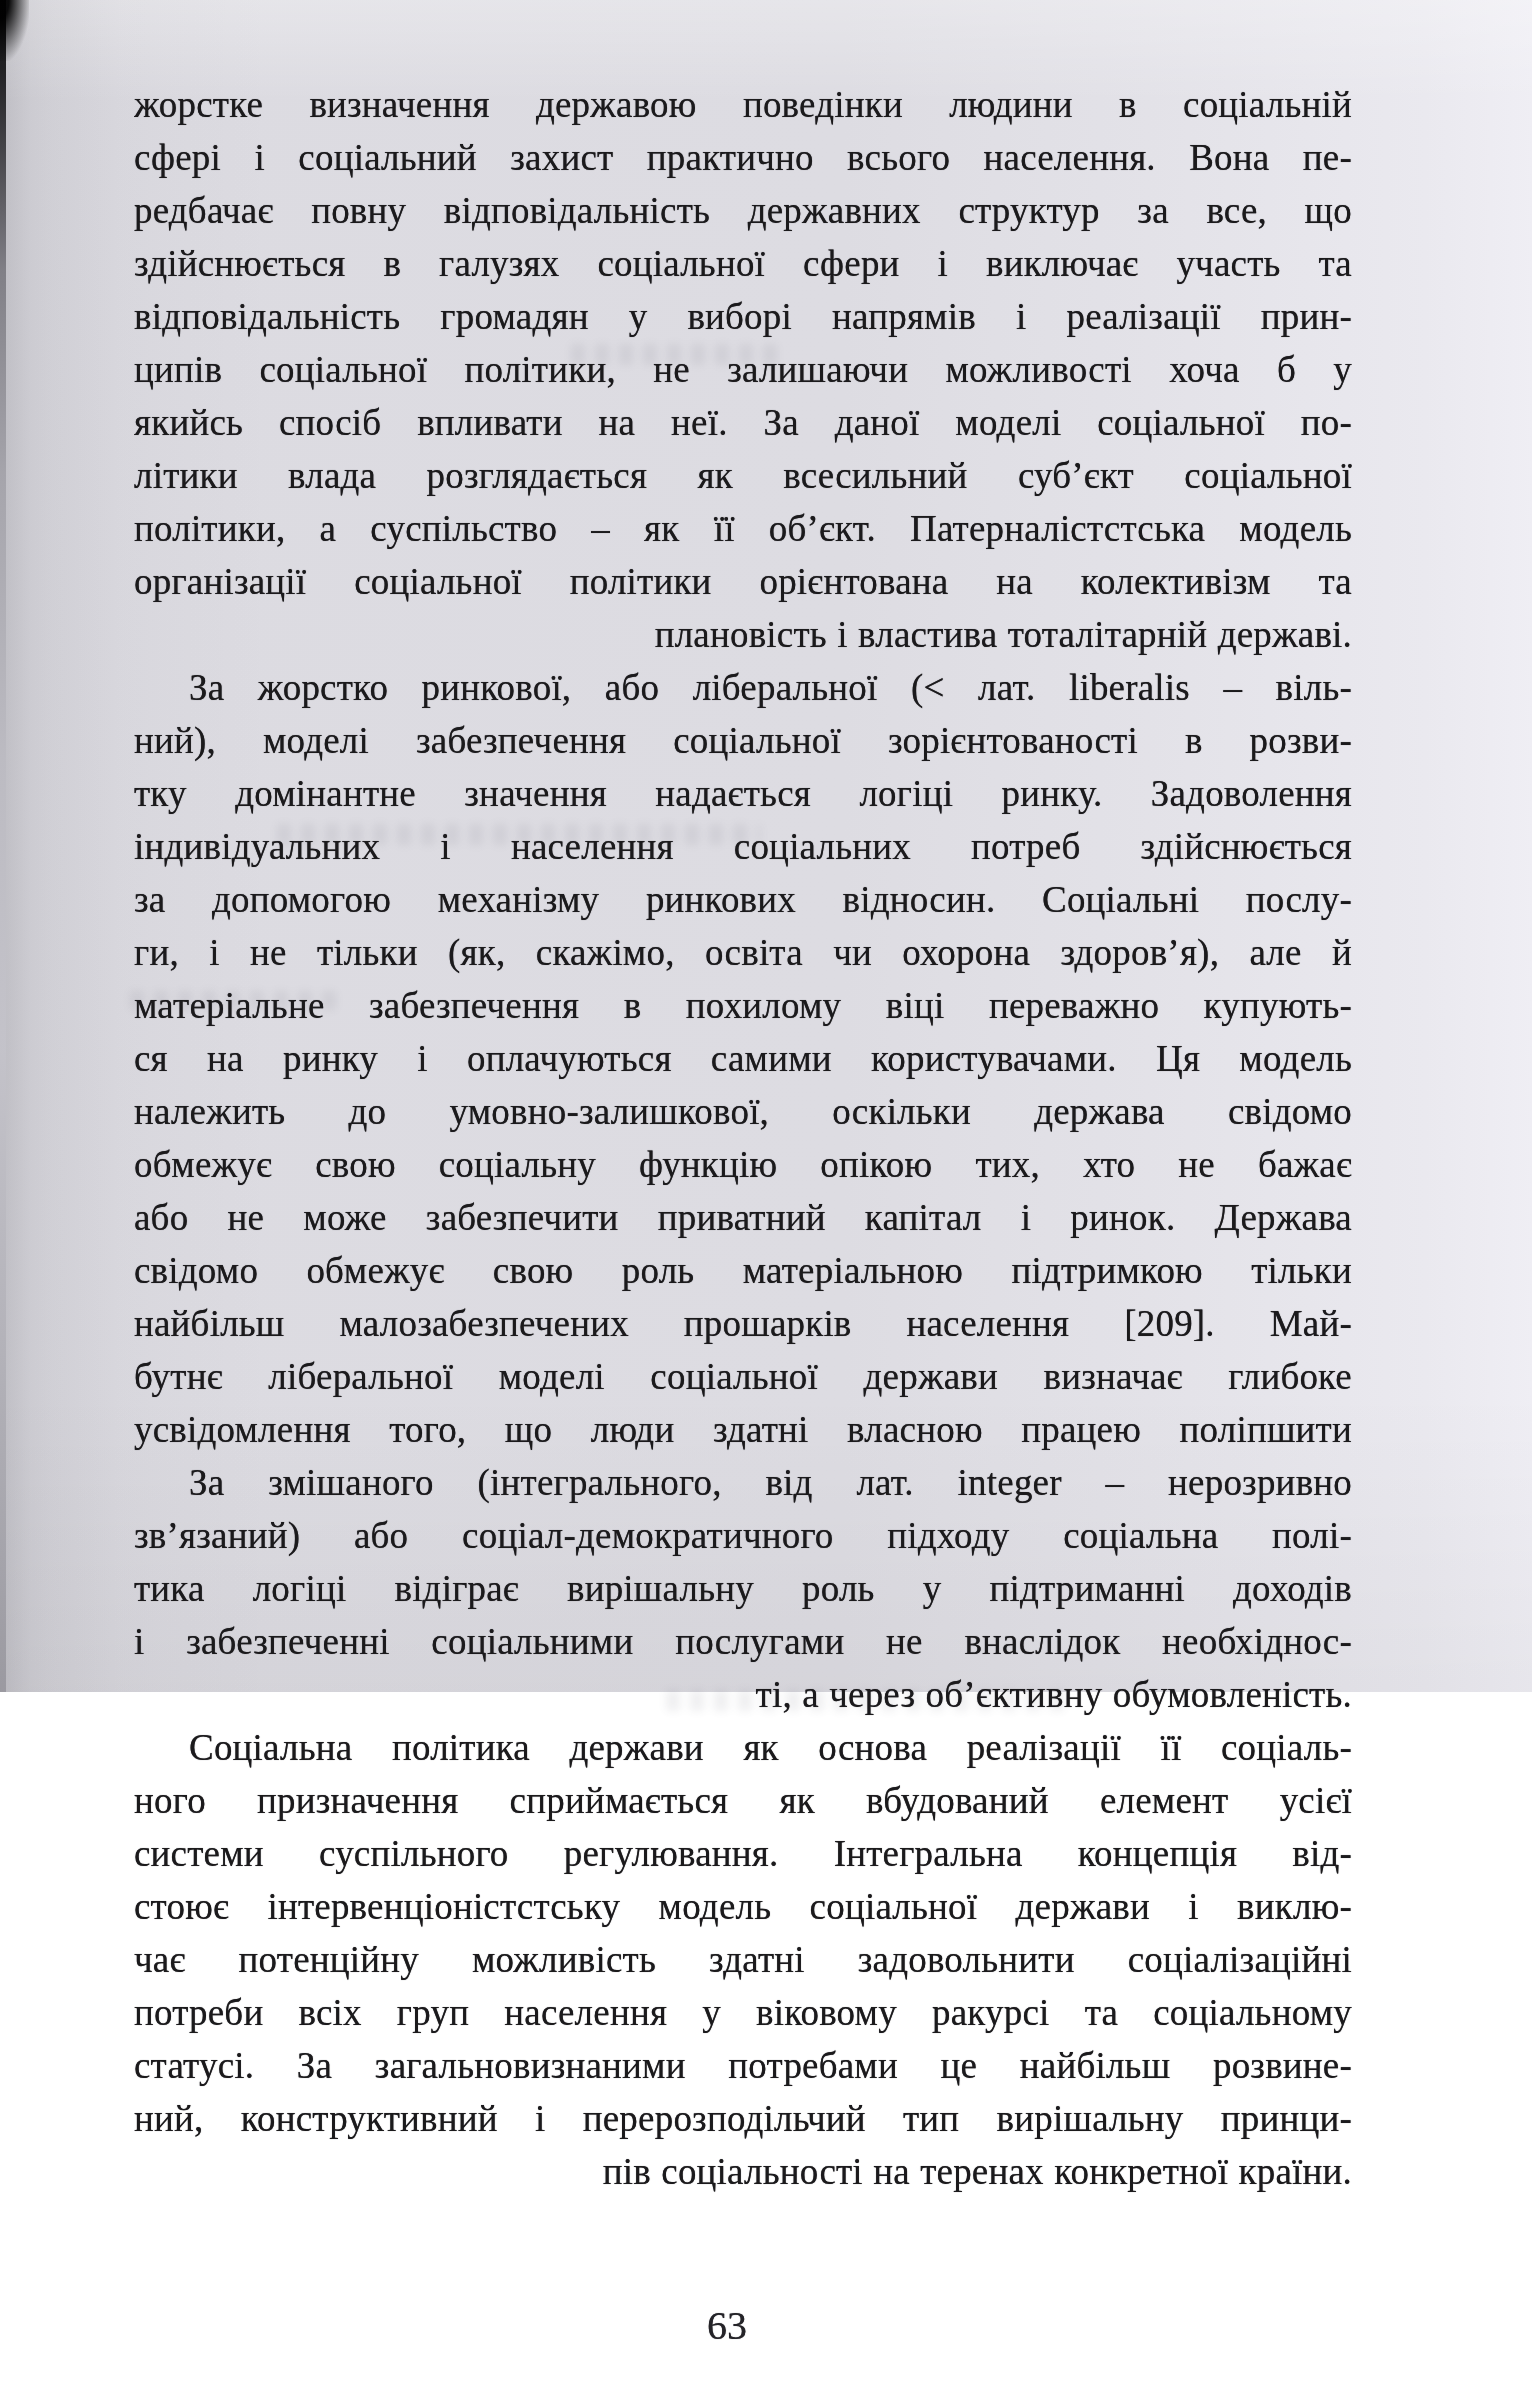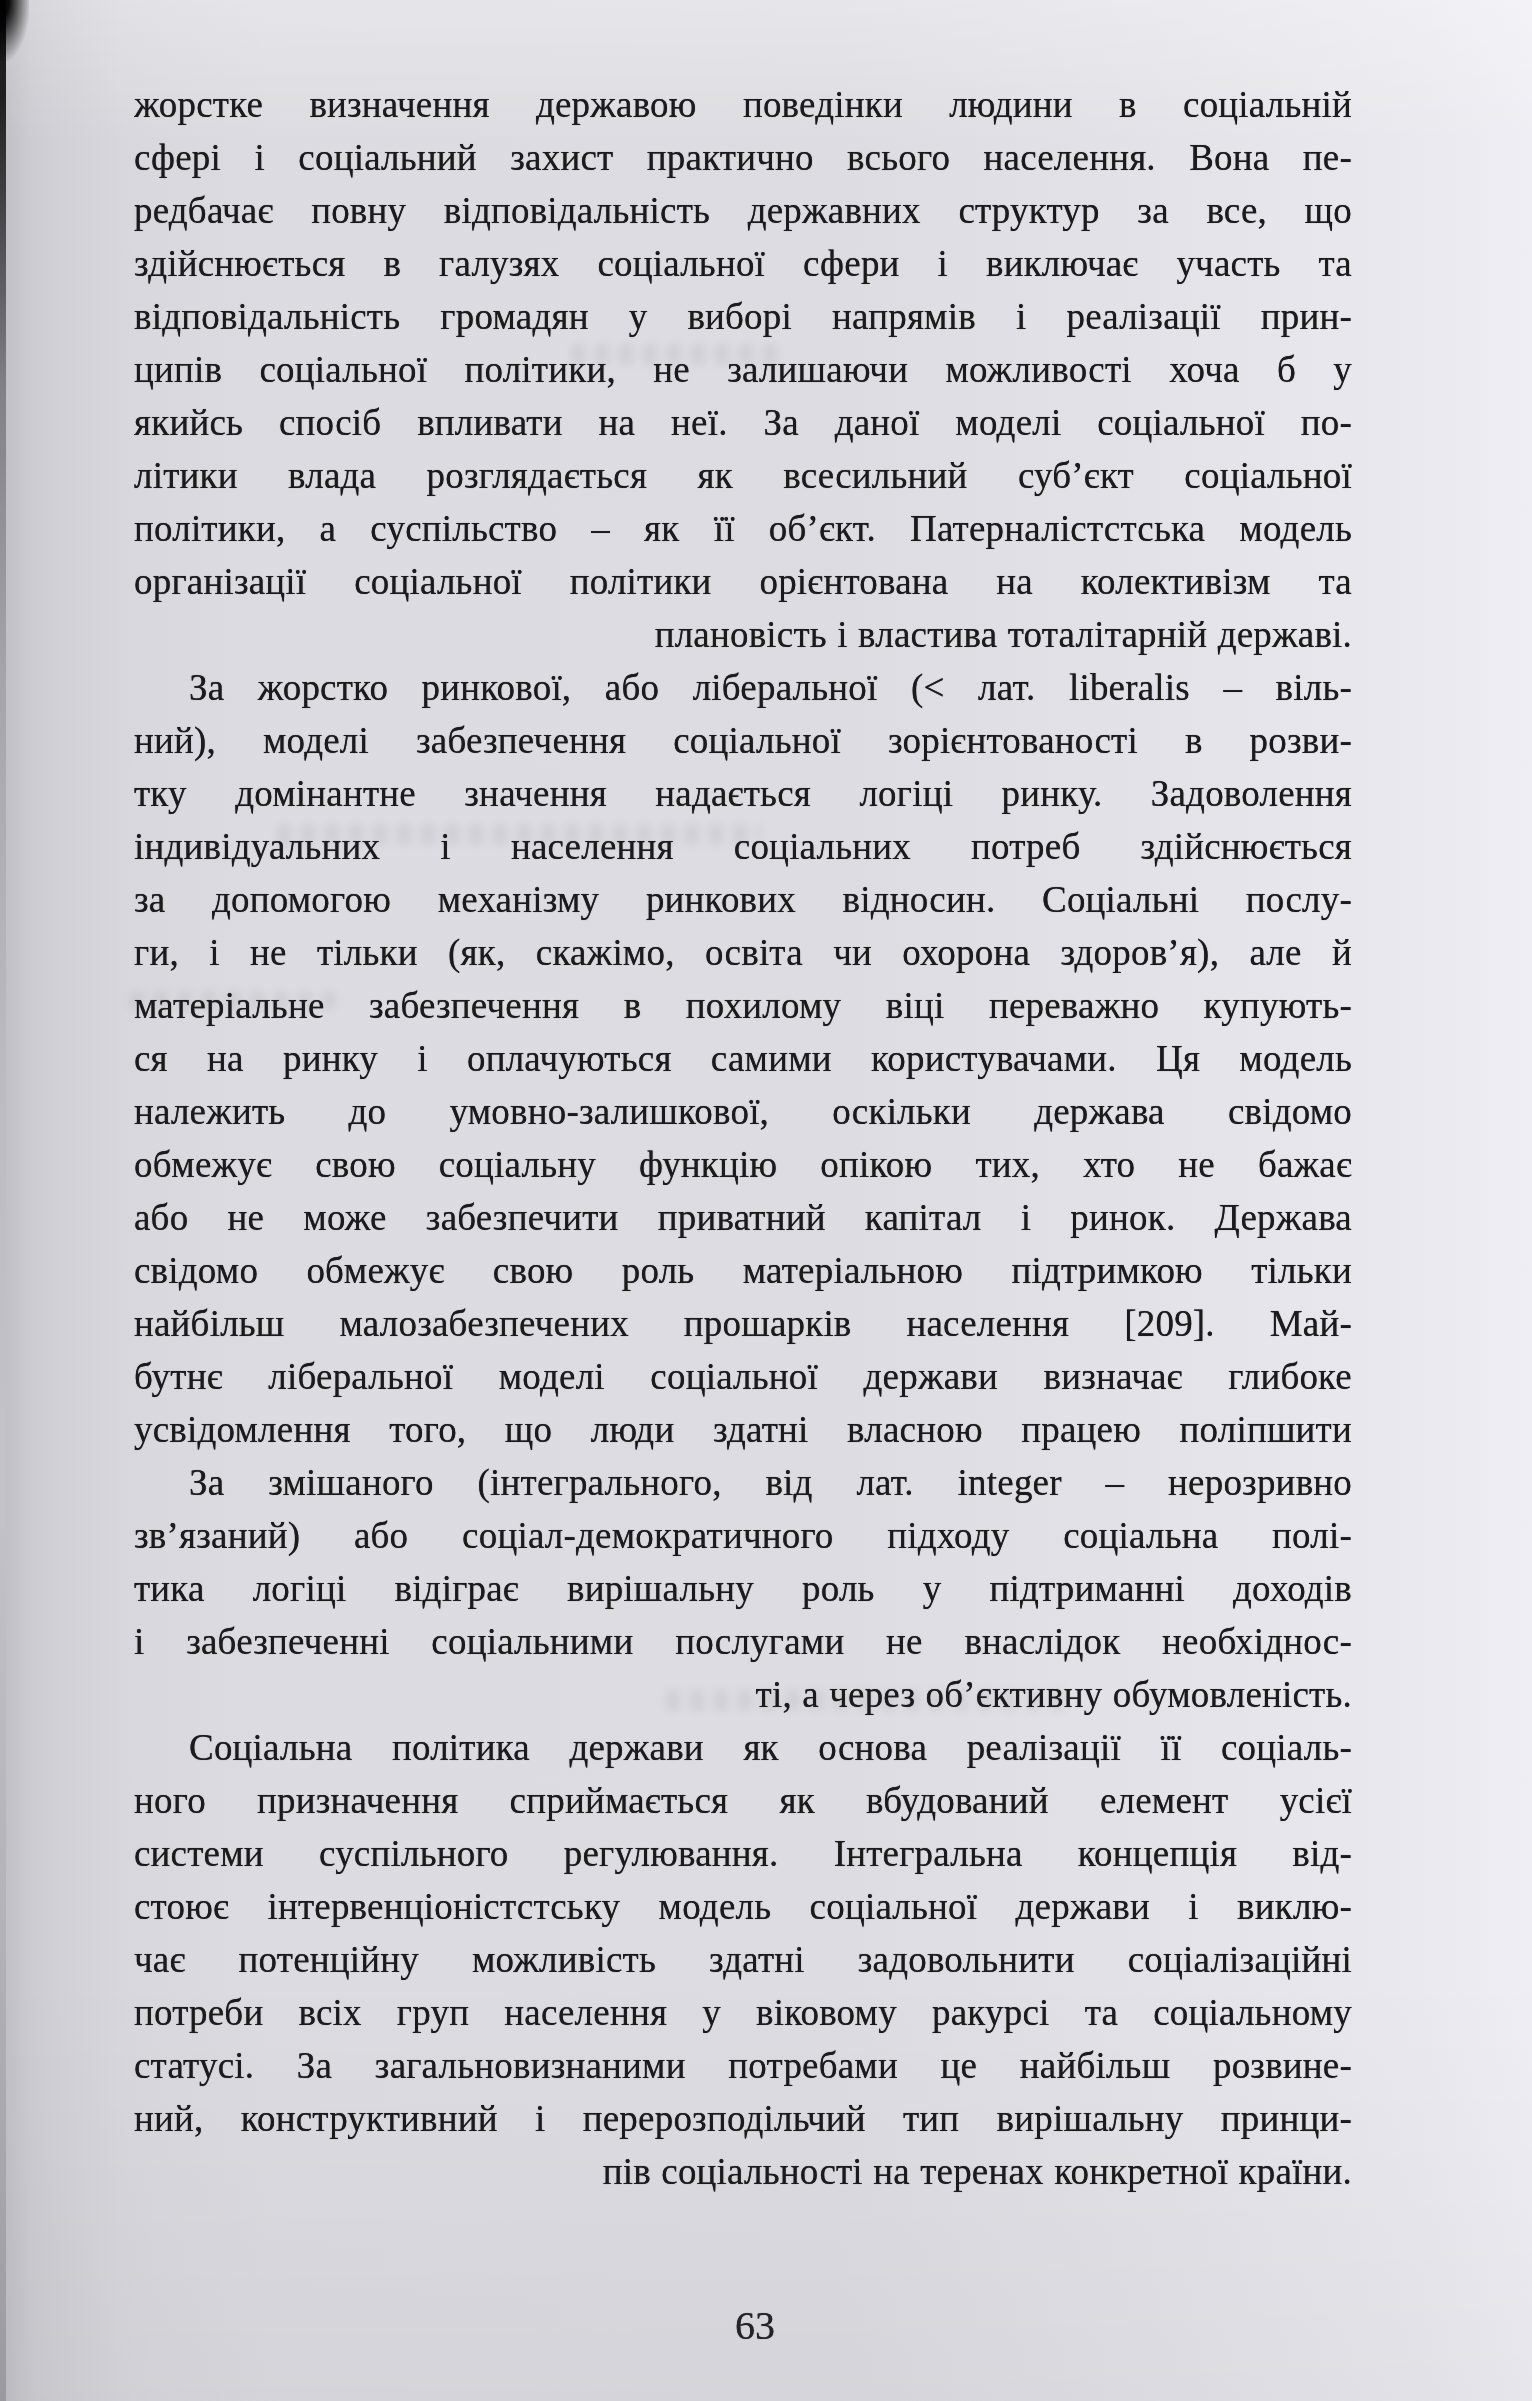--- a/index.html
+++ b/index.html
@@ -6,21 +6,21 @@
     margin: 0;
     padding: 0;
     width: 1533px;
     height: 2401px;
     overflow: hidden;
     font-family: "Liberation Serif", "DejaVu Serif", serif;
   }
   .page {
     position: relative;
     width: 1533px;
-    height: 2401px;
+    height: 1692px;
     background:
       linear-gradient(180deg, rgba(255,255,255,0.28) 0%, rgba(255,255,255,0.0) 6%, rgba(0,0,0,0) 82%, rgba(0,0,0,0.035) 100%),
       linear-gradient(90deg, #cfced4 0px, #d9d8de 2%, #dcdbe1 10%, #dddce2 55%, #e3e2e8 75%, #eae9ef 93%, #efeef4 100%);
     color: #1b1a1c;
   }
   
   .left-edge {
     position: absolute;
     left: 0; top: 0;
     width: 6px; height: 100%;
@@ -64,21 +64,21 @@
     content: "";
     display: inline-block;
     width: 100%;
     height: 0;
   }
   .line.end { text-align: right; }
   .line.end::after { content: none; }
   .line.indent { text-indent: 55px; }
   .page-number {
     position: absolute;
-    left: 146px;
+    left: 118px;
     width: 1218px;
     top: 2299px;
     height: 54px;
     line-height: 54px;
     text-align: center;
     font-size: 40px;
     color: #242328;
     text-shadow: 0 0 0.7px rgba(25,24,28,0.8);
   }
   

